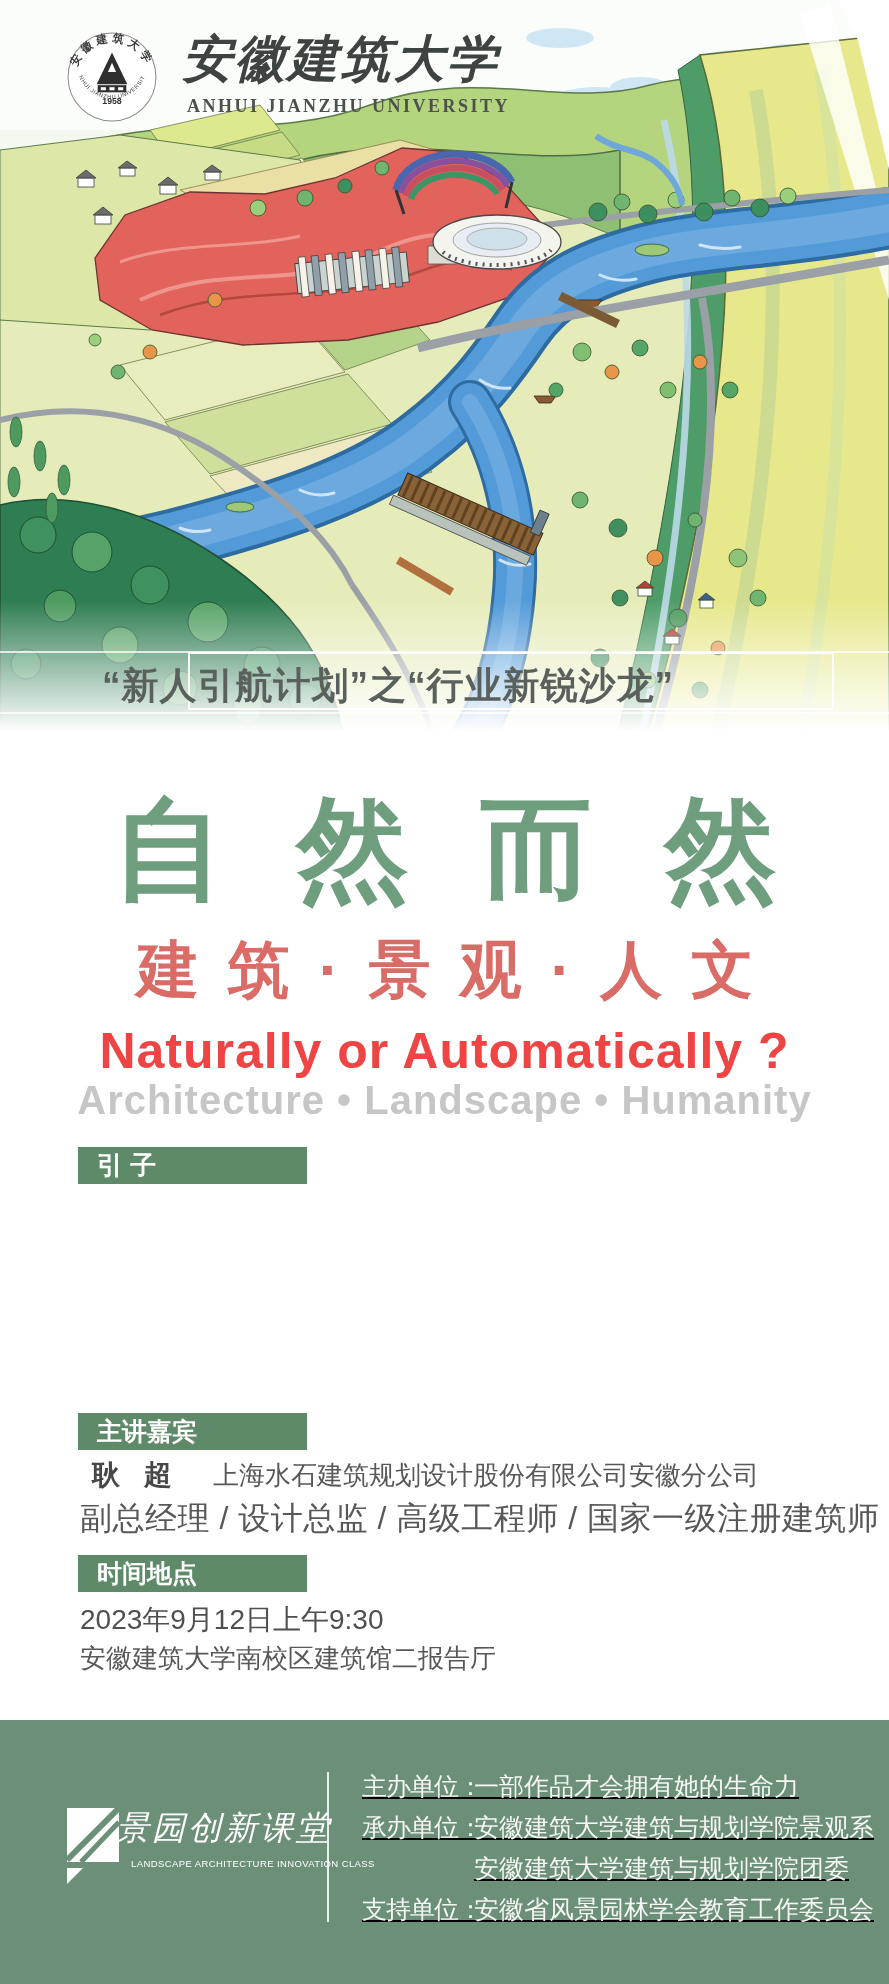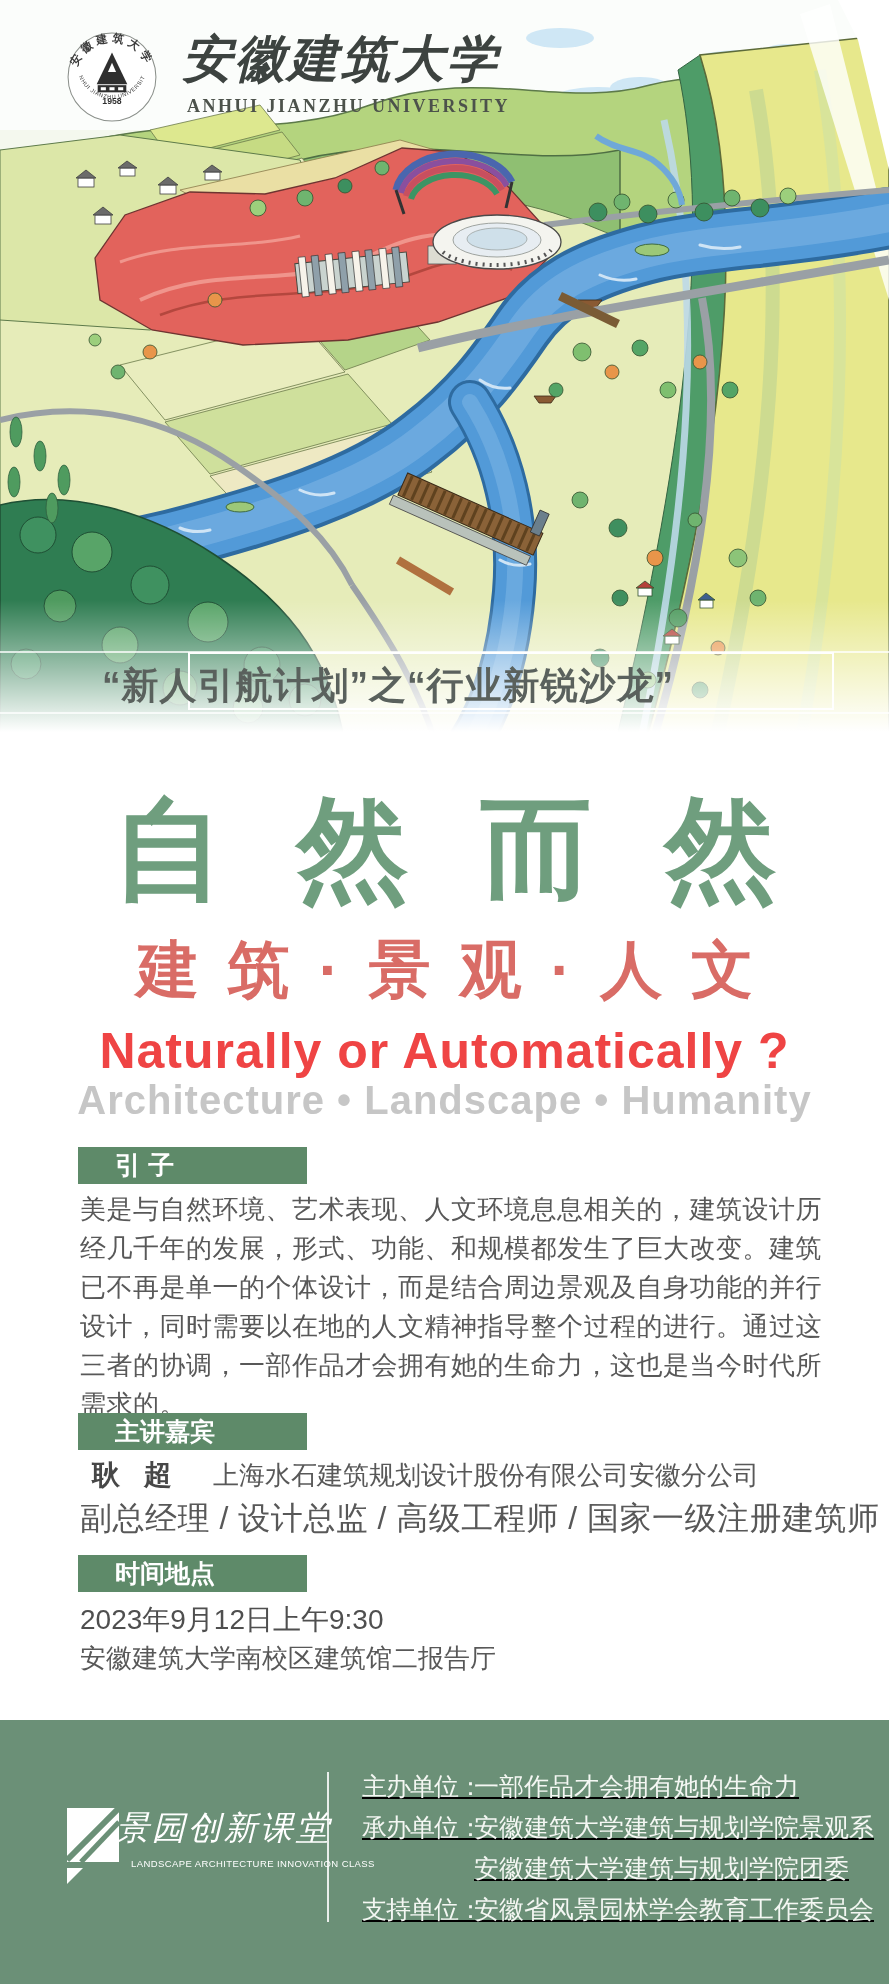--- a/index.html
+++ b/index.html
@@ -25,21 +25,21 @@
   .title-main{position:absolute;left:36px;top:794px;width:889px;text-align:center;font-size:112px;line-height:1;
               font-weight:900;color:#6f9e7e;letter-spacing:72px;white-space:nowrap;margin:0;}
   .title-sub{position:absolute;left:15px;top:936px;width:889px;text-align:center;font-size:62px;line-height:1.1;
              font-weight:900;color:#d96c66;letter-spacing:29px;white-space:nowrap;margin:0;}
   .title-en1{position:absolute;left:0;top:1022px;width:889px;text-align:center;font-size:50px;
              font-weight:bold;color:#ef4444;letter-spacing:1px;white-space:nowrap;}
   .title-en2{position:absolute;left:0;top:1078px;width:889px;text-align:center;font-size:40px;
              font-weight:bold;color:#c6c6c6;letter-spacing:1px;white-space:nowrap;}
   
   .section-bar{position:absolute;left:78px;width:229px;height:37px;background:#5e8a69;color:#ffffff;
-               font-weight:bold;display:flex;align-items:center;padding-left:37px;box-sizing:border-box;}
+               font-weight:bold;display:flex;align-items:center;padding-left:19px;box-sizing:border-box;}
   .bar-intro{top:1147px;font-size:26px;}
   .bar-speaker{top:1413px;font-size:25px;}
   .bar-schedule{top:1555px;font-size:25px;}
   .intro-body{position:absolute;left:80px;top:1190px;width:742px;font-size:26px;line-height:39px;
               color:#585858;text-align:justify;letter-spacing:.5px;margin:0;}
   .speaker-row{position:absolute;left:80px;top:1456px;font-size:26px;color:#585858;white-space:nowrap;}
   .speaker-name{font-size:28px;font-weight:bold;color:#474747;letter-spacing:8px;margin-right:26px;margin-left:12px;}
   .speaker-titles{position:absolute;left:80px;top:1497px;font-size:32px;color:#585858;letter-spacing:.5px;white-space:nowrap;}
   .schedule-time{position:absolute;left:80px;top:1601px;font-size:28px;color:#4f4f4f;white-space:nowrap;}
   .schedule-venue{position:absolute;left:80px;top:1641px;font-size:26px;color:#585858;white-space:nowrap;}
@@ -278,21 +278,20 @@
   <div class="banner-text">“新人引航计划”之“行业新锐沙龙”</div>
 
   <h1 class="title-main">自然而然</h1>
   <h2 class="title-sub">建筑·景观·人文</h2>
   <div class="title-en1">Naturally or Automatically ?</div>
   <div class="title-en2">Architecture • Landscape • Humanity</div>
 
   <div class="section-bar bar-intro">
     <span>引 子</span>
   </div>
-  <p class="intro-body">美是与自然环境、艺术表现、人文环境息息相关的，建筑设计历经几千年的发展，形式、功能、和规模都发生了巨大改变。建筑已不再是单一的个体设计，而是结合周边景观及自身功能的并行设计，同时需要以在地的人文精神指导整个过程的进行。通过这三者的协调，一部作品才会拥有她的生命力，这也是当今时代所需求的。</p>
 
   <div class="section-bar bar-speaker">
     <span>主讲嘉宾</span>
   </div>
   <div class="speaker-row">
     <span class="speaker-name">耿 超</span>
     <span class="speaker-aff">上海水石建筑规划设计股份有限公司安徽分公司</span>
   </div>
   <div class="speaker-titles">副总经理 / 设计总监 / 高级工程师 / 国家一级注册建筑师</div>
 

